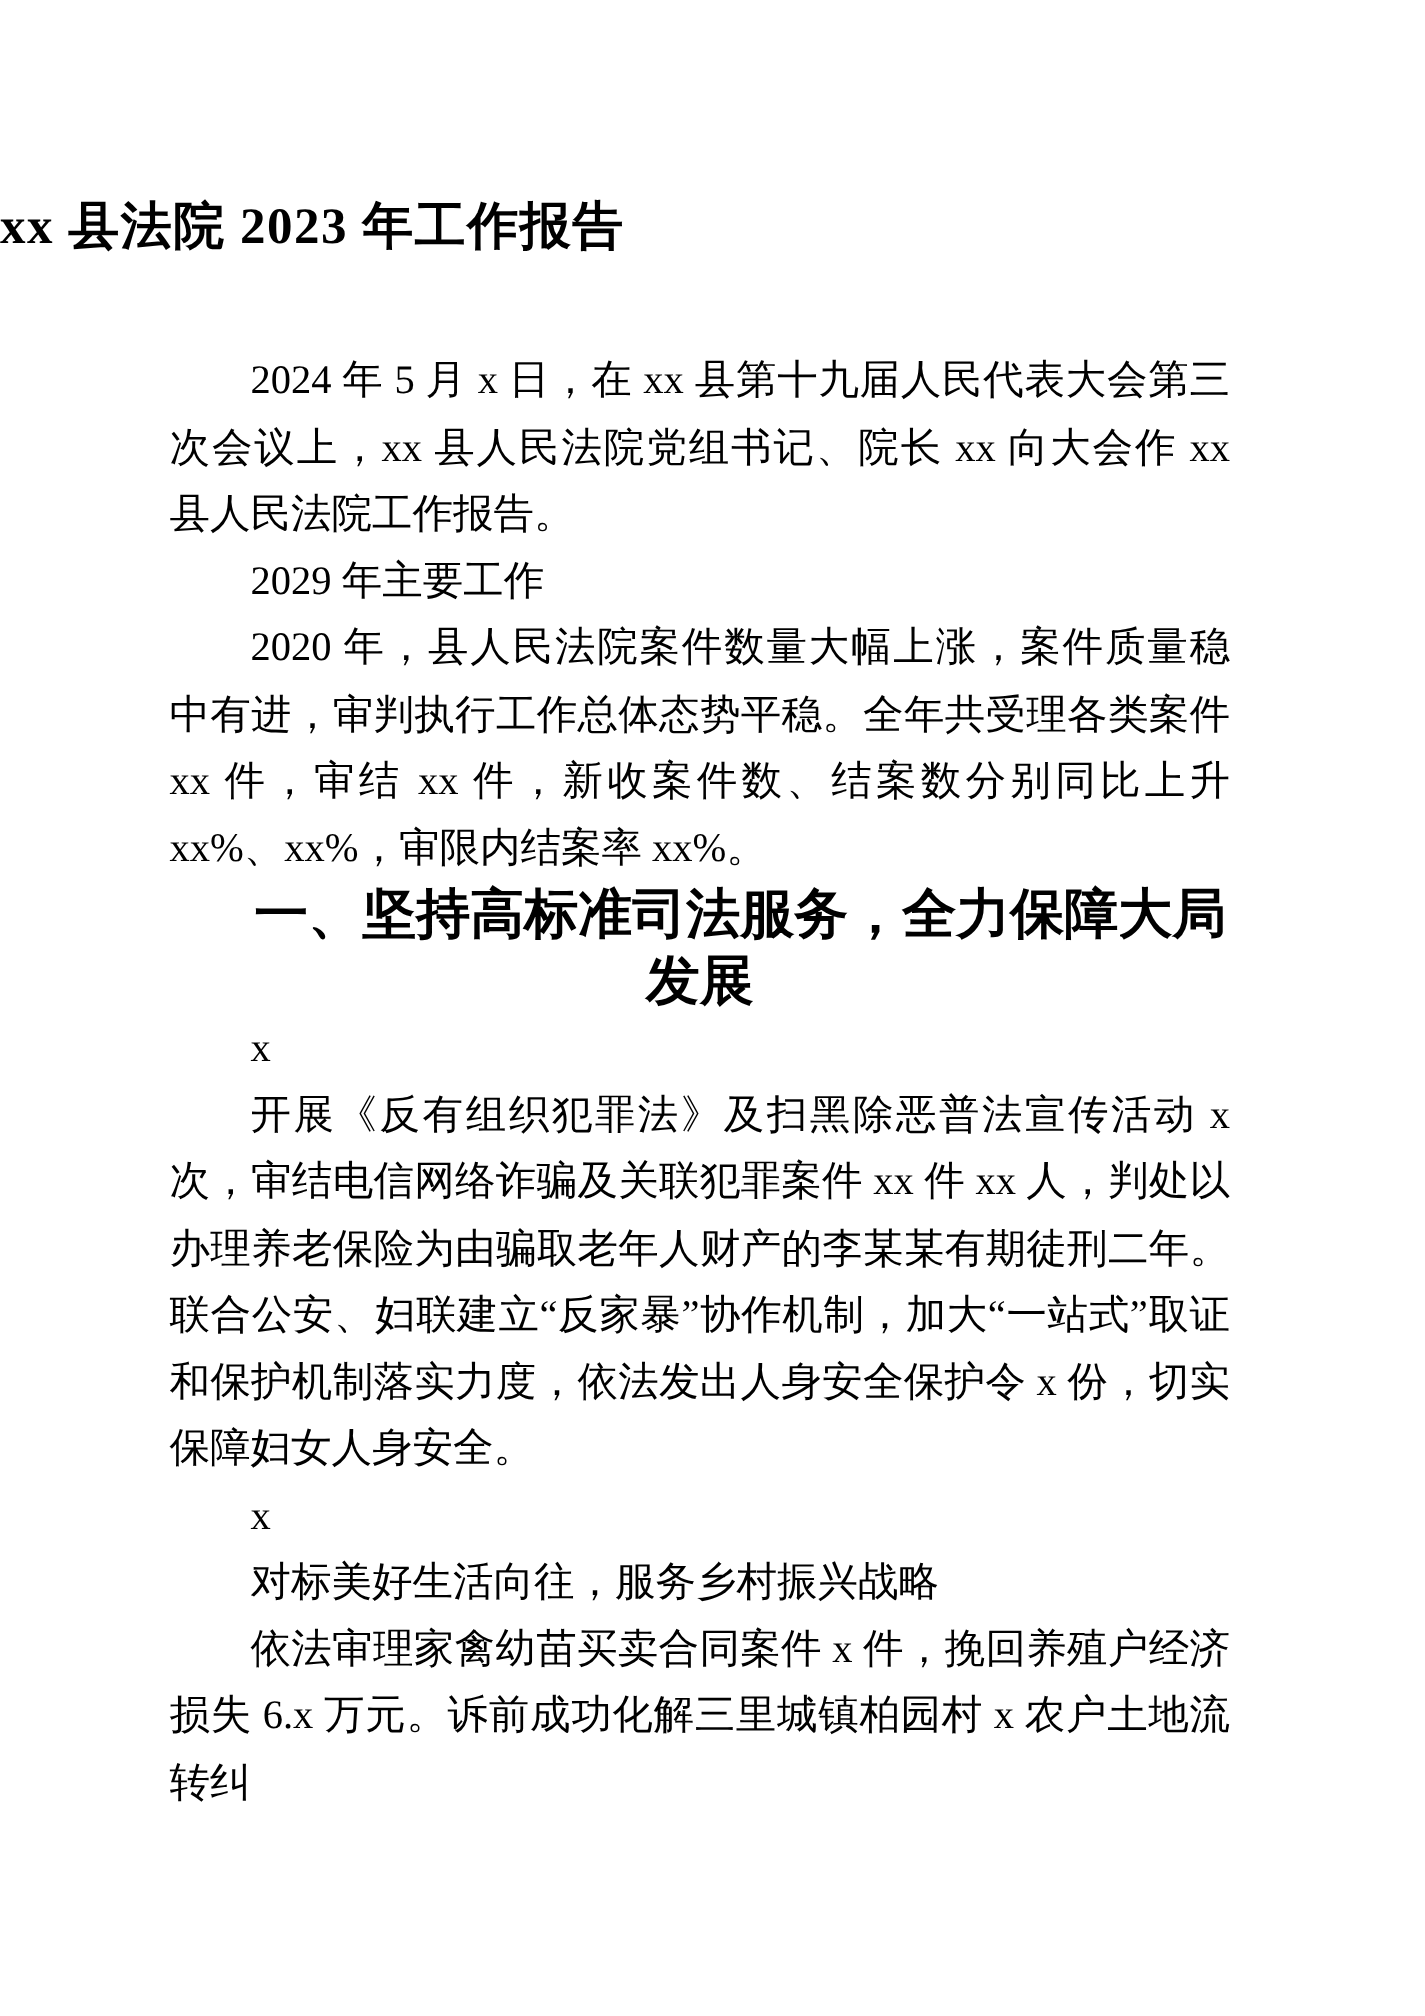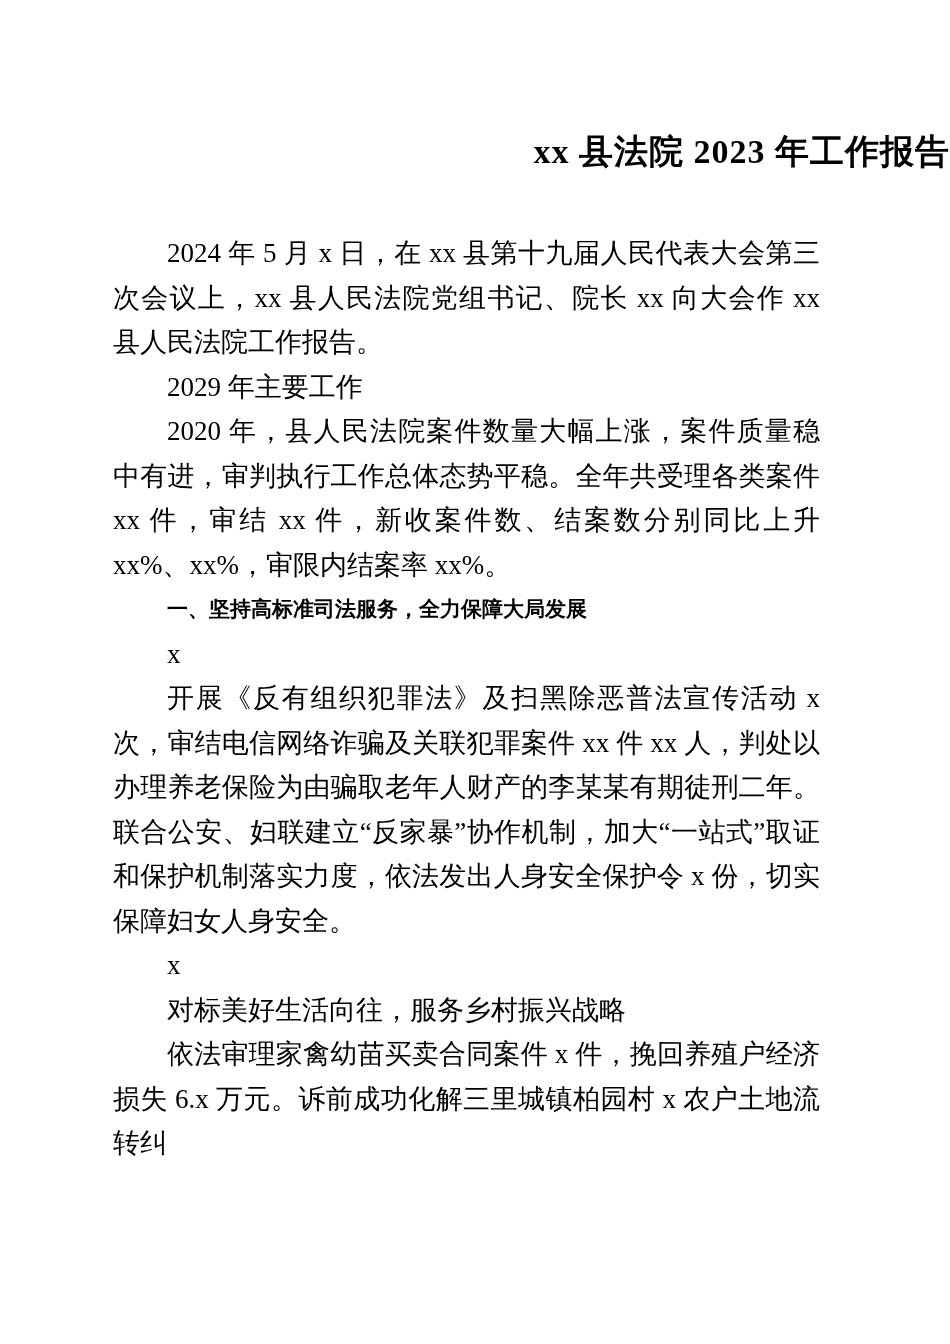--- a/index.html
+++ b/index.html
@@ -15,21 +15,21 @@
     color: #000000;
     overflow: hidden;
     font-family: "Liberation Serif", "DejaVu Serif", serif;
   }
   .doc-title {
     position: absolute;
     top: 128px;
     left: 0;
     width: 950px;
     margin: 0;
-    text-align: right;
+    text-align: left;
     font-size: 34px;
     line-height: 48px;
     font-weight: bold;
     font-family: "Liberation Serif", "DejaVu Serif", serif;
     letter-spacing: 1px;
   }
   .content {
     position: absolute;
     top: 231px;
     left: 113px;
@@ -40,25 +40,25 @@
   }
   .content p {
     margin: 0;
     padding: 0;
     text-indent: 54px;
   }
   .section-heading {
     margin: 0;
     padding: 0;
     text-indent: 54px;
-    font-size: 21px;
+    font-size: 36px;
     line-height: 44.5px;
     font-weight: bold;
     font-family: Liberation Serif, serif;
-    text-align: left;
+    text-align: center;
   }
 </style>
 </head>
 <body>
 
 <div class="page">
 
   <h1 class="doc-title">xx 县法院 2023 年工作报告</h1>
 
   <div class="content">

